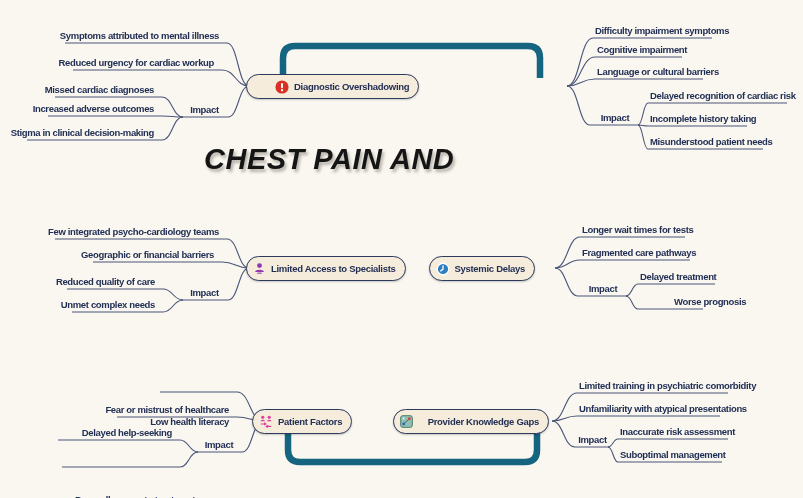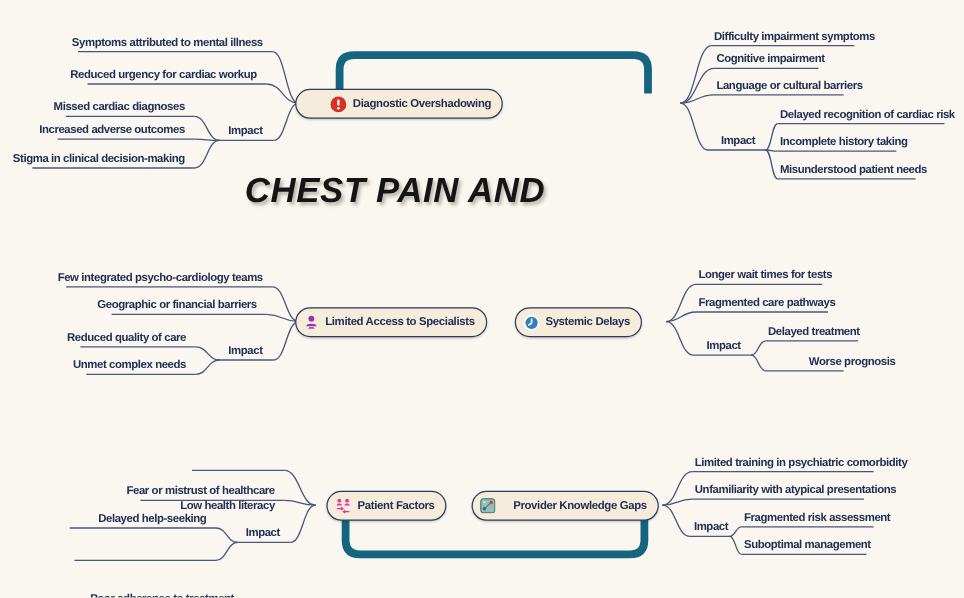--- a/index.html
+++ b/index.html
@@ -133,21 +133,21 @@
       <span class="branch-label" style="top: 270px; left: 640px;">Delayed treatment</span>
       <span class="branch-label" style="top: 295px; left: 640px; margin-left: 34px;">Worse prognosis</span>
       <span class="branch-label" style="top: 378px; right: 568px; margin-top: 37px;">Low health literacy</span>
       <span class="branch-label" style="top: 403px; right: 568px;">Fear or mistrust of healthcare</span>
       <span class="impact-label" style="top: 438px; left: 186px; width: 66px;">Impact</span>
       <span class="branch-label" style="top: 426px; right: 625px;">Delayed help-seeking</span>
       <span class="branch-label" style="top: 453px; right: 602px; margin-top: 40px;">Poor adherence to treatment</span>
       <span class="branch-label" style="top: 379px; left: 579px;">Limited training in psychiatric comorbidity</span>
       <span class="branch-label" style="top: 402px; left: 579px;">Unfamiliarity with atypical presentations</span>
       <span class="impact-label" style="top: 433px; left: 565px; width: 55px;">Impact</span>
-      <span class="branch-label" style="top: 425px; left: 620px;">Fragmented risk assessment</span>
+      <span class="branch-label" style="top: 425px; left: 620px;">Inaccurate risk assessment</span>
       <span class="branch-label" style="top: 448px; left: 620px;">Suboptimal management</span>
     </div>
 
   <div class="title" style="left:204px;top:140px;width:400px;">
     <div>CHEST PAIN AND</div>
   </div>
   <div class="title" style="left:200px;top:306px;width:400px;">
   </div>
 
   <div class="pill" style="left:246px;top:74px;padding-left:28px;">
@@ -176,21 +176,21 @@
   <div class="pill" style="right:262px;top:256px;">
     <span class="pill-icon">
       <svg viewBox="0 0 16 16" width="14" height="14">
         <circle cx="8" cy="8" r="6.6" style="fill:var(--icon-blue);stroke:#fff;stroke-width:1.5"></circle>
         <path d="M8 4.4 V8.3 L5.4 10.1" stroke="#fff" stroke-width="1.5" fill="none" stroke-linecap="round"></path>
       </svg>
     </span>
     <span class="pill-label">Systemic Delays</span>
   </div>
 
-  <div class="pill" style="left:272px;top:409px;">
+  <div class="pill" style="left:252px;top:409px;">
     <span class="pill-icon">
       <svg viewBox="0 0 16 16" width="14" height="14">
         <circle cx="4.3" cy="2.6" r="1.8" style="fill:var(--icon-pink)"></circle>
         <path d="M1.8 7.2 C1.8 4.7 6.8 4.7 6.8 7.2 Z" style="fill:var(--icon-pink)"></path>
         <circle cx="11.7" cy="2.6" r="1.8" style="fill:var(--icon-pink)"></circle>
         <path d="M9.2 7.2 C9.2 4.7 14.2 4.7 14.2 7.2 Z" style="fill:var(--icon-pink)"></path>
         <path d="M2 10.2 H7.6 M6 8.9 L7.8 10.2 L6 11.5" fill="none" style="stroke:var(--icon-pink)" stroke-width="1.2"></path>
         <path d="M14 13 H8.4 M10 11.7 L8.2 13 L10 14.3" fill="none" style="stroke:var(--icon-pink)" stroke-width="1.2"></path>
       </svg>
     </span>

